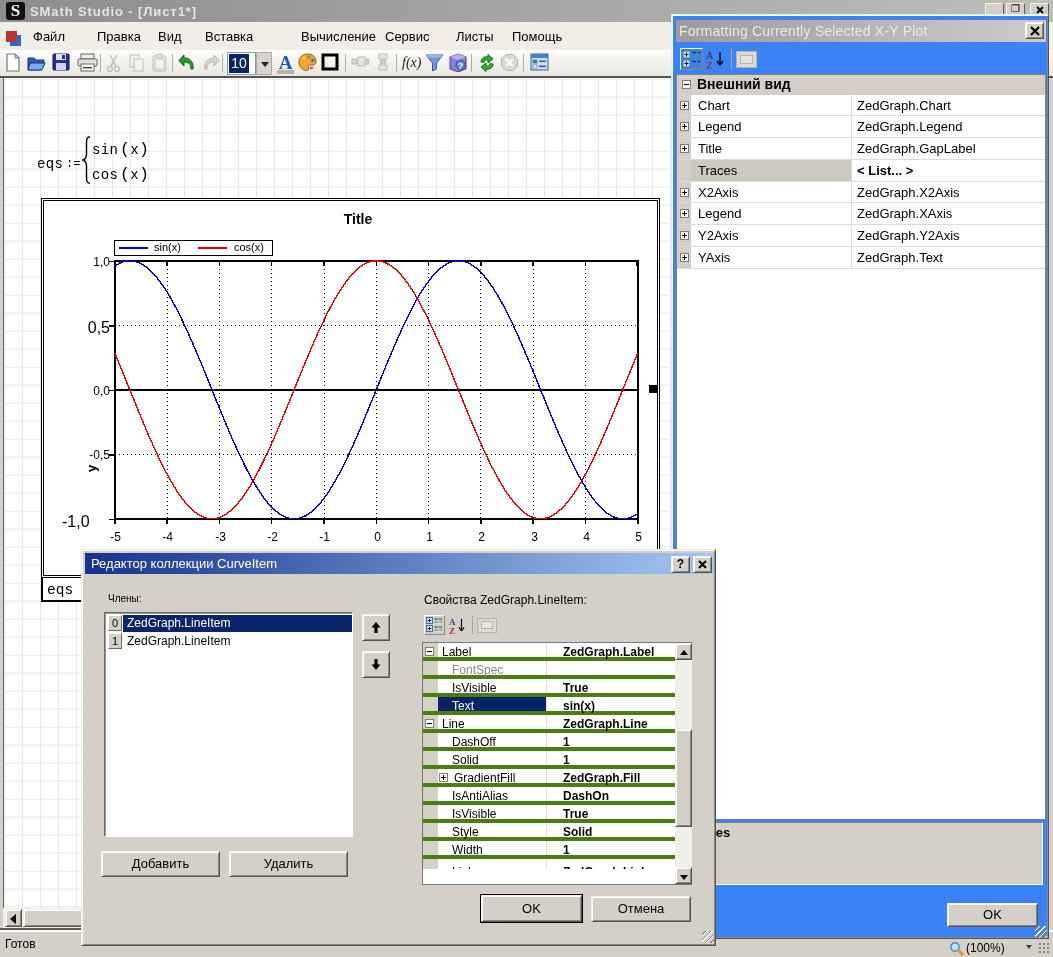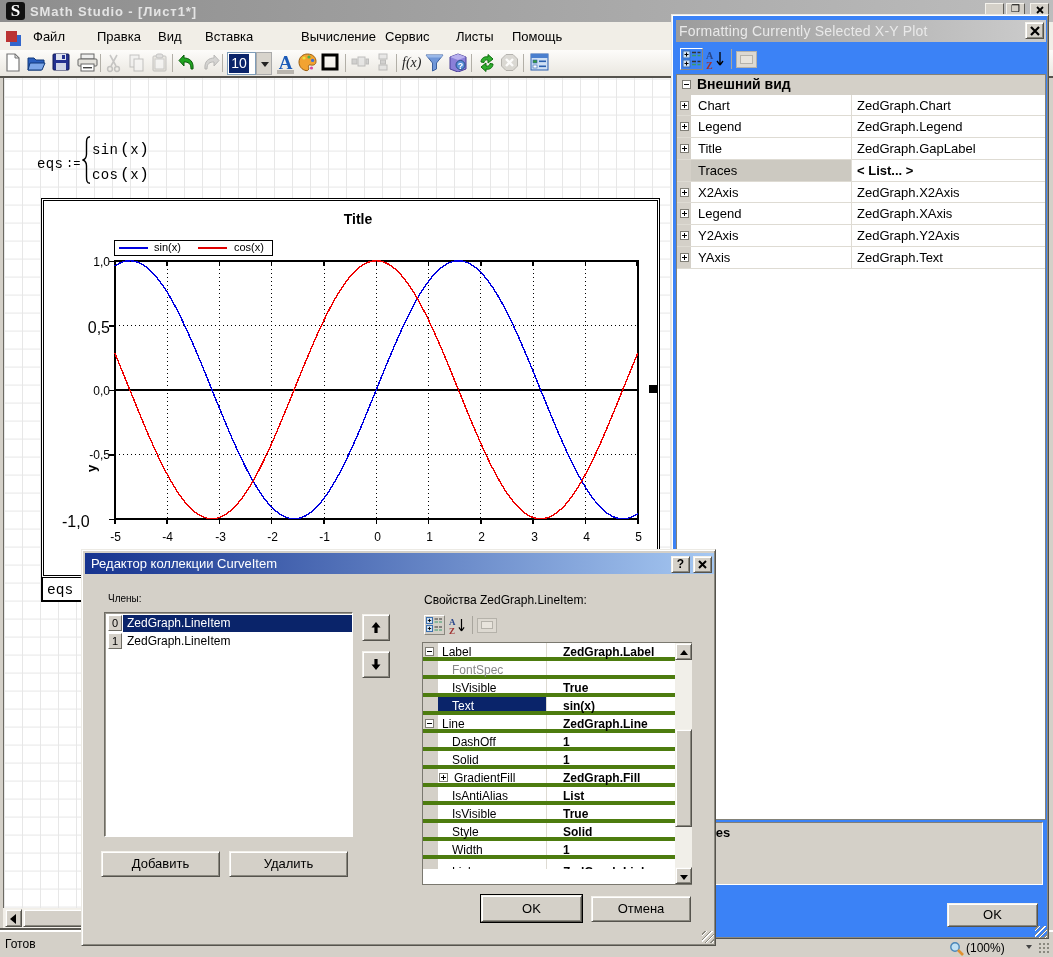--- a/index.html
+++ b/index.html
@@ -560,21 +560,21 @@
             <i></i>
           </span>
           <div class="vline"></div>
           <span class="nm2" style="left:31px;">GradientFill</span>
           <span class="vl">ZedGraph.Fill</span>
         </div>
       <div class="dgrow">
           <div class="gut"></div>
           <div class="vline"></div>
           <span class="nm2">IsAntiAlias</span>
-          <span class="vl">List</span>
+          <span class="vl">DashOn</span>
         </div>
       <div class="dgrow">
           <div class="gut"></div>
           <div class="vline"></div>
           <span class="nm2">IsVisible</span>
           <span class="vl">True</span>
         </div>
       <div class="dgrow">
           <div class="gut"></div>
           <div class="vline"></div>

